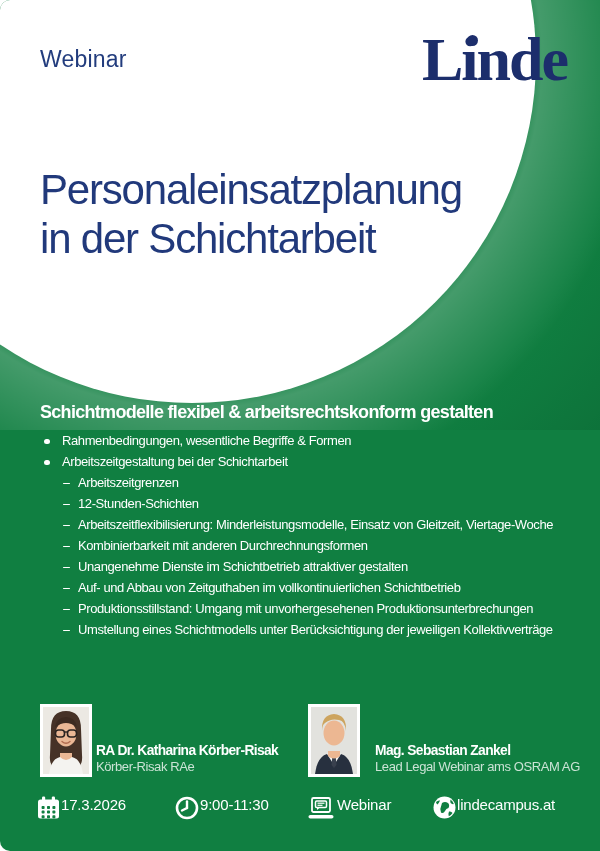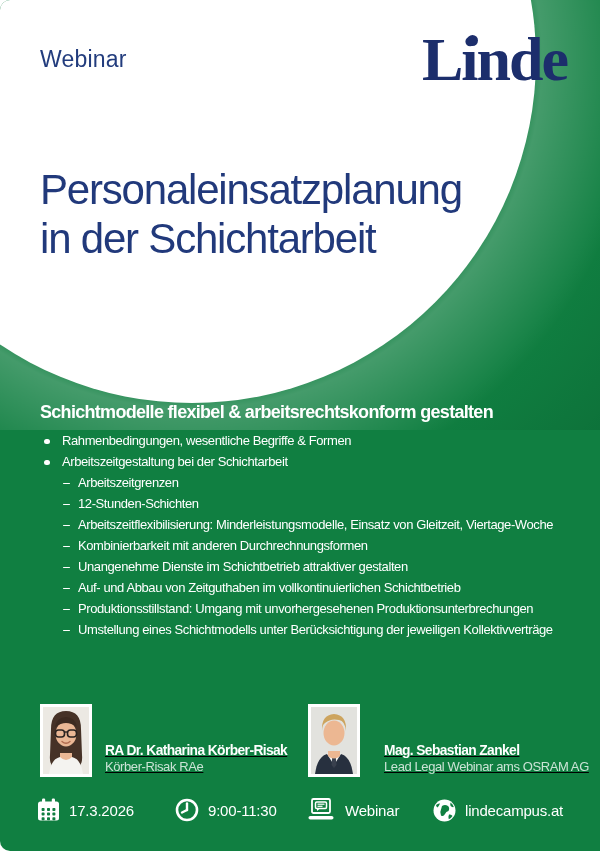--- a/index.html
+++ b/index.html
@@ -56,24 +56,24 @@
   .item.lvl2::before{
     content:"";position:absolute;left:23px;top:7.5px;width:7px;height:1.6px;
     border-radius:1px;background:#ffffff;
   }
   .speaker{position:absolute;top:704px;display:flex;align-items:flex-end;}
   .speaker.s1{left:40px;} .speaker.s2{left:308px;gap:11px;}
   .photo{
     width:46px;height:67px;border:3px solid #ffffff;background:#e9e7e2;
     display:block;
   }
-  .speaker-text{margin-left:13px;padding-bottom:2px;text-decoration:underline;}
+  .speaker-text{margin-left:4px;padding-bottom:2px;}
   .speaker-name{font-size:13.8px;font-weight:700;color:#ffffff;letter-spacing:-0.6px;line-height:17px;}
   .speaker-role{font-size:13px;color:rgba(255,255,255,0.78);letter-spacing:-0.4px;line-height:16px;}
-  .footer-item{position:absolute;top:796px;height:28px;display:flex;align-items:center;gap:9px;}
+  .footer-item{position:absolute;top:796px;height:28px;display:flex;gap:1px;}
   .fi-date{left:37px;} .fi-time{left:175px;} .fi-format{left:306px;} .fi-site{left:433px;}
   .footer-label{font-size:15px;font-weight:500;color:#ffffff;letter-spacing:-0.2px;}
   a.footer-label{text-decoration:none;color:#ffffff;}
   .icon{display:block;}
 </style>
 </head>
 <body>
 
 <div class="page">
 

